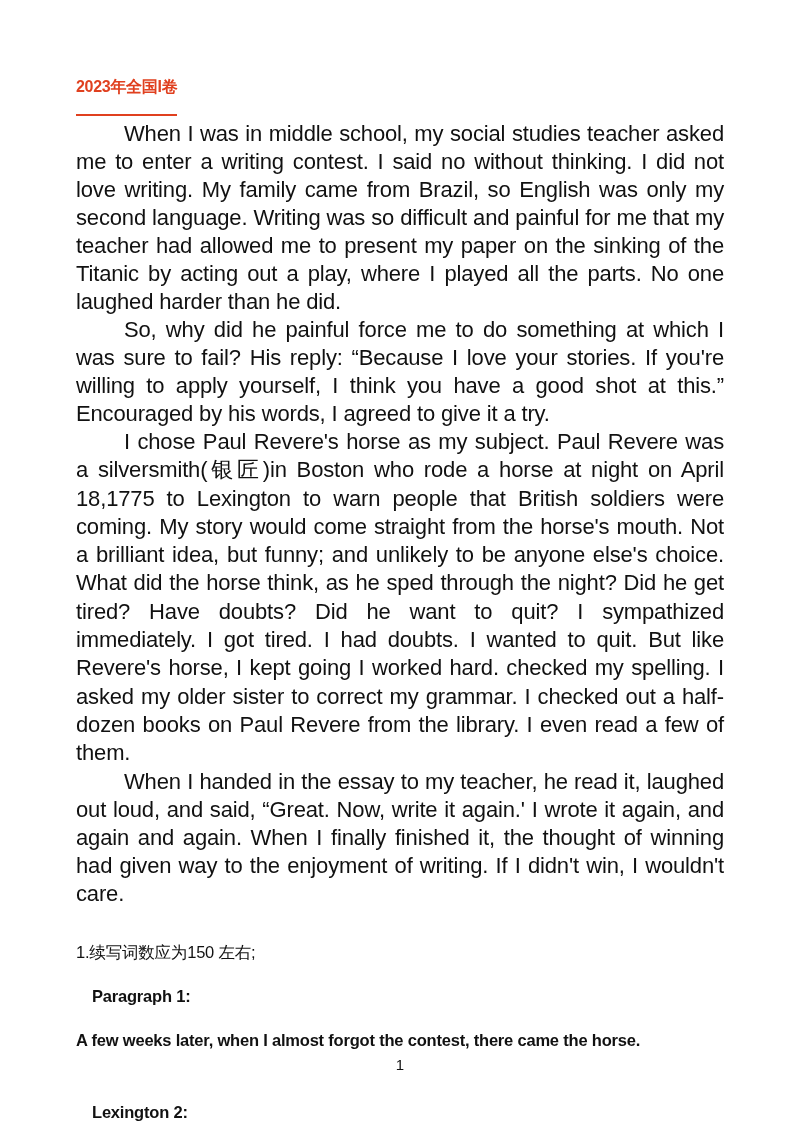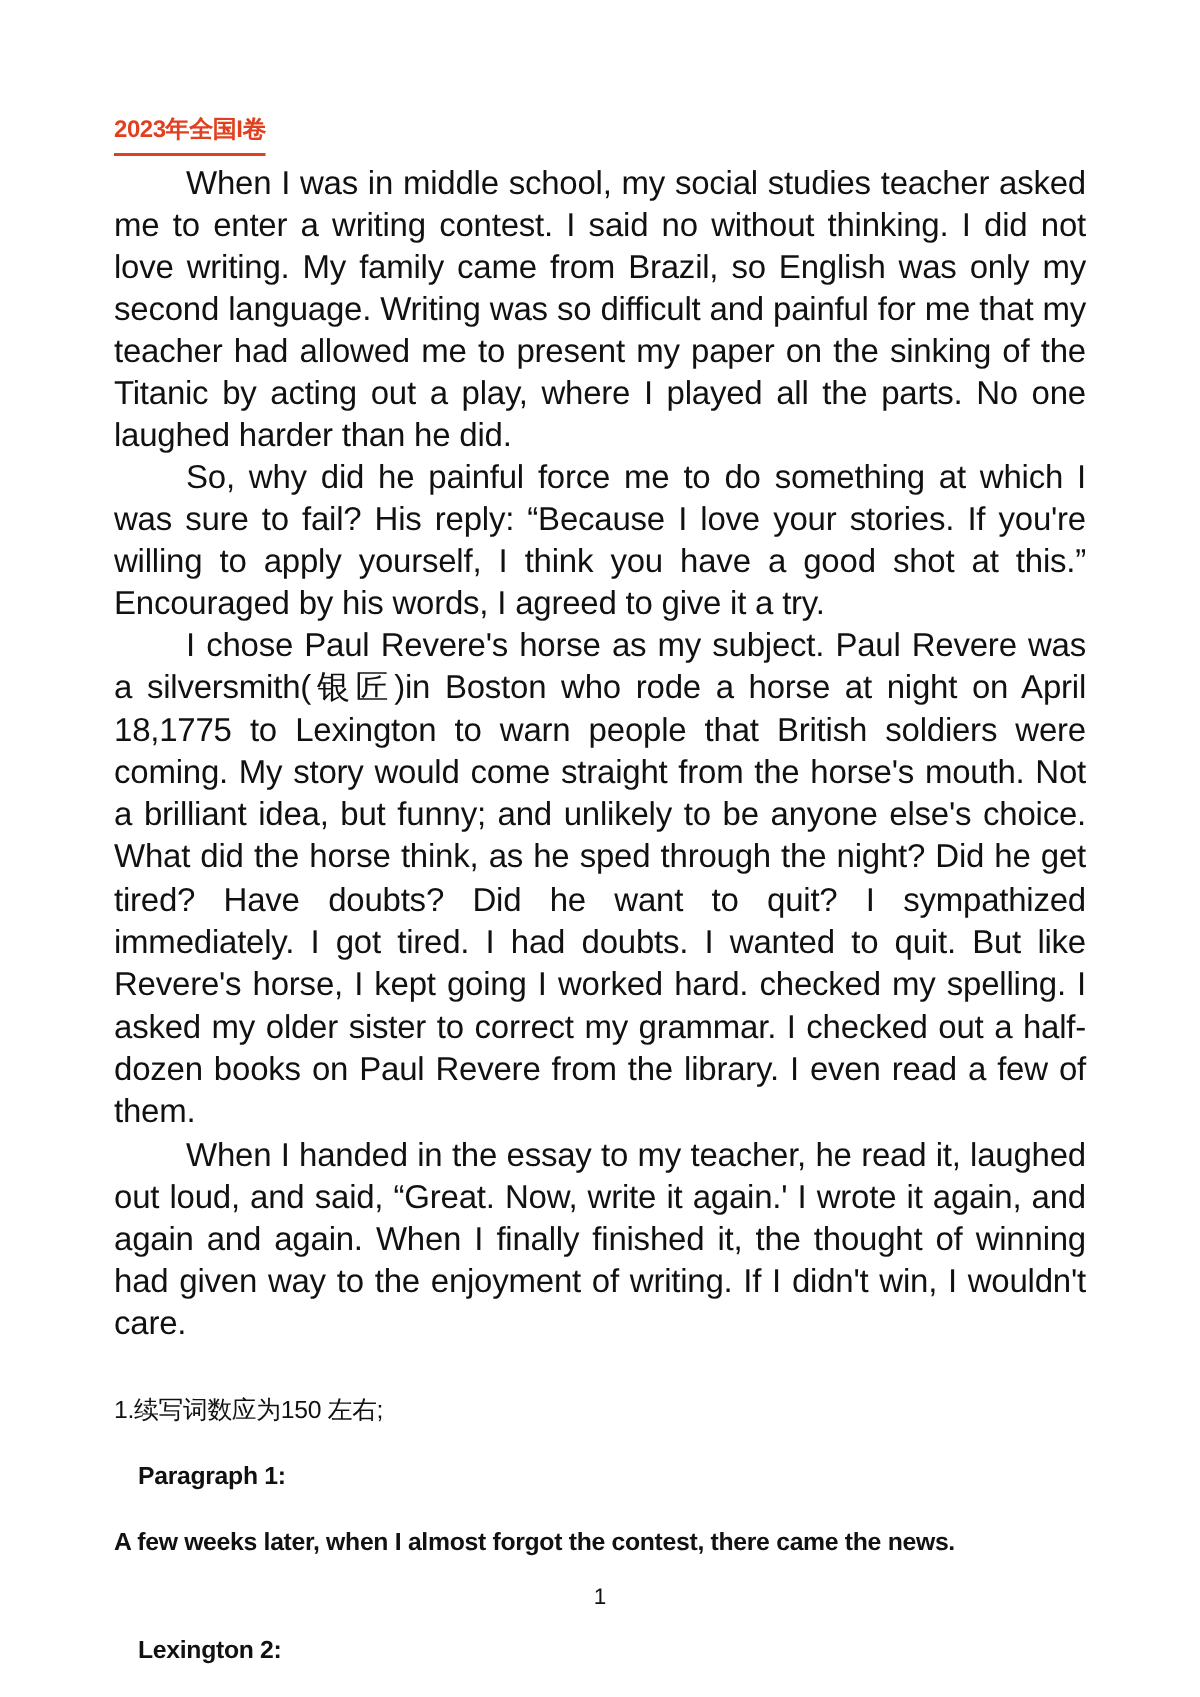--- a/index.html
+++ b/index.html
@@ -21,21 +21,21 @@
       top: 76px;
       width: 648px;
     }
     .heading {
       display: inline-block;
       font-size: 16px;
       font-weight: bold;
       color: #e0401f;
       border-bottom: 2px solid #e0401f;
       line-height: 22px;
-      padding-bottom: 4px;
+      padding-bottom: 16px;
       margin: 0 0 4px 0;
       letter-spacing: -0.3px;
     }
     .para {
       font-size: 22px;
       line-height: 28px;
       text-align: justify;
       text-indent: 48px;
       margin: 0;
       letter-spacing: -0.15px;
@@ -86,21 +86,21 @@
     <p class="para p2">So, why did he painful force me to do something at which I was sure to fail? His reply: “Because I love your stories. If you're willing to apply yourself, I think you have a good shot at this.” Encouraged by his words, I agreed to give it a try.</p>
     <p class="para p3">I chose Paul Revere's horse as my subject. Paul Revere was a silversmith(银匠)in Boston who rode a horse at night on April 18,1775 to Lexington to warn people that British soldiers were coming. My story would come straight from the horse's mouth. Not a brilliant idea, but funny; and unlikely to be anyone else's choice. What did the horse think, as he sped through the night? Did he get tired? Have doubts? Did he want to quit? I sympathized immediately. I got tired. I had doubts. I wanted to quit. But like Revere's horse, I kept going I worked hard. checked my spelling. I asked my older sister to correct my grammar. I checked out a half-dozen books on Paul Revere from the library. I even read a few of them.</p>
     <p class="para p4">When I handed in the essay to my teacher, he read it, laughed out loud, and said, “Great. Now, write it again.' I wrote it again, and again and again. When I finally finished it, the thought of winning had given way to the enjoyment of writing. If I didn't win, I wouldn't care.</p>
   </div>
 
   <div class="instructions">
     <p class="instr">1.续写词数应为150 左右;</p>
 
     <div>
       <p class="task-label">Paragraph 1:</p>
-      <p class="task-sentence">A few weeks later, when I almost forgot the contest, there came the news.</p>
+      <p class="task-sentence">A few weeks later, when I almost forgot the contest, there came the horse.</p>
     </div>
 
     <div class="spacer"></div>
 
     <div>
       <p class="task-label">Lexington 2:</p>
     </div>
   </div>
 </div>
 

